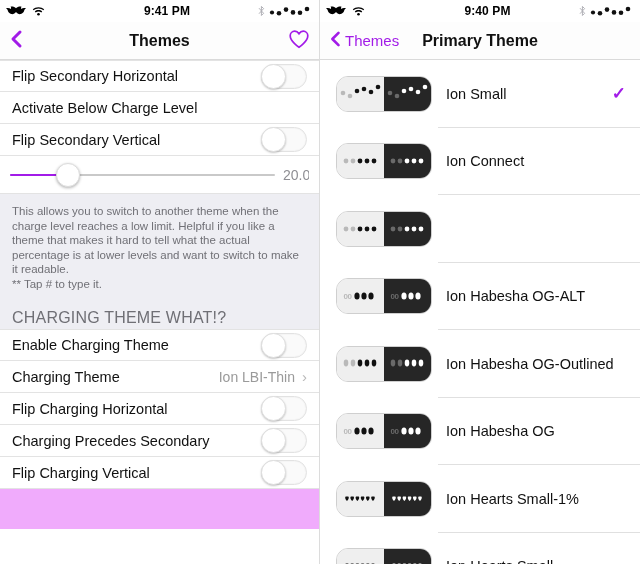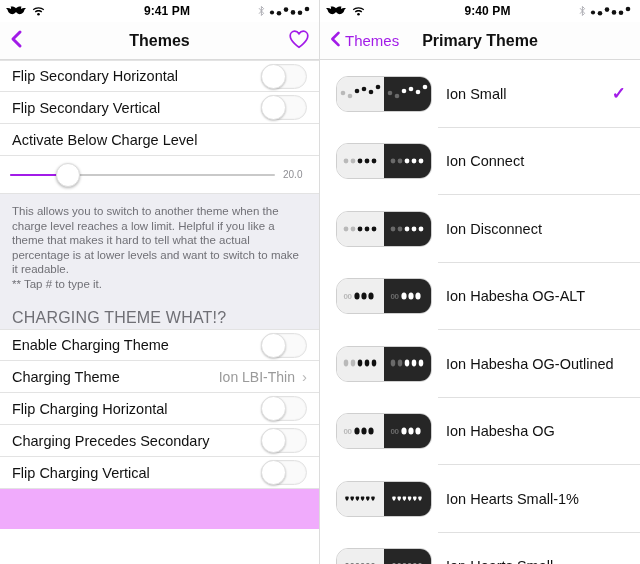--- a/index.html
+++ b/index.html
@@ -120,21 +120,21 @@
   }
   .slider-knob {
     position: absolute;
     width: 24px; height: 24px; border-radius: 50%;
     background: #fff; border: 1px solid #dcdcdc;
     box-shadow: 0 1px 3px rgba(0,0,0,.3);
     cursor: pointer;
   }
   .slider-value {
     margin-left: 8px;
-    font-size: 10px; color: #8e8e93;
+    font-size: 14px; color: #8e8e93;
     white-space: nowrap;
     width: 26px; overflow: hidden;
   }
 
   
   .section-gap { background: #f0abfc; }
   .desc {
     background: #eeeef3;
     padding: 10px 12px 4px 12px;
     font-size: 11.5px;
@@ -253,27 +253,27 @@
     </div>
 
     <div class="list">
       <div class="row">
         <span class="row-label">Flip Secondary Horizontal</span>
         <div class="toggle">
             <span class="knob"></span>
           </div>
       </div>
       <div class="row">
+        <span class="row-label">Activate Below Charge Level</span>
+      </div>
+      <div class="row">
         <span class="row-label">Flip Secondary Vertical</span>
         <div class="toggle">
             <span class="knob"></span>
           </div>
-      </div>
-      <div class="row">
-        <span class="row-label">Activate Below Charge Level</span>
       </div>
       <div class="slider-row">
         <div class="slider-wrap">
           <div class="slider-track"></div>
           <div class="slider-fill" id="sfill" style="width: 22%;"></div>
           <div class="slider-knob" id="sknob" style="left: calc(22% - 12px);"></div>
         </div>
         <span class="slider-value">20.0</span>
       </div>
     </div>
@@ -433,21 +433,20 @@
             <div class="pv-half pv-dark">
               <span><svg width="36" height="10" viewBox="0 0 36 10">
                   <circle cx="3" cy="5" r="2.4" fill="#6a6a6a"></circle>
                   <circle cx="10" cy="5" r="2.4" fill="#6a6a6a"></circle>
                   <circle cx="17" cy="5" r="2.4" fill="#ffffff"></circle>
                   <circle cx="24" cy="5" r="2.4" fill="#ffffff"></circle>
                   <circle cx="31" cy="5" r="2.4" fill="#ffffff"></circle>
                 </svg></span>
             </div>
           </div>
-          <span class="theme-name">Ion Disconnect</span>
           <div class="sep"></div>
         </div>
         <div class="theme-row">
           <div class="preview">
             <div class="pv-half pv-light">
               <span>
                 <span style="display: flex; align-items: center;">
                   <span class="num" style="color: rgb(185, 185, 185);">00</span>
                   <svg width="24" height="12" viewBox="0 0 24 12">
                     <ellipse cx="4" cy="6" rx="2.6" ry="3.6" fill="#111111"></ellipse>

